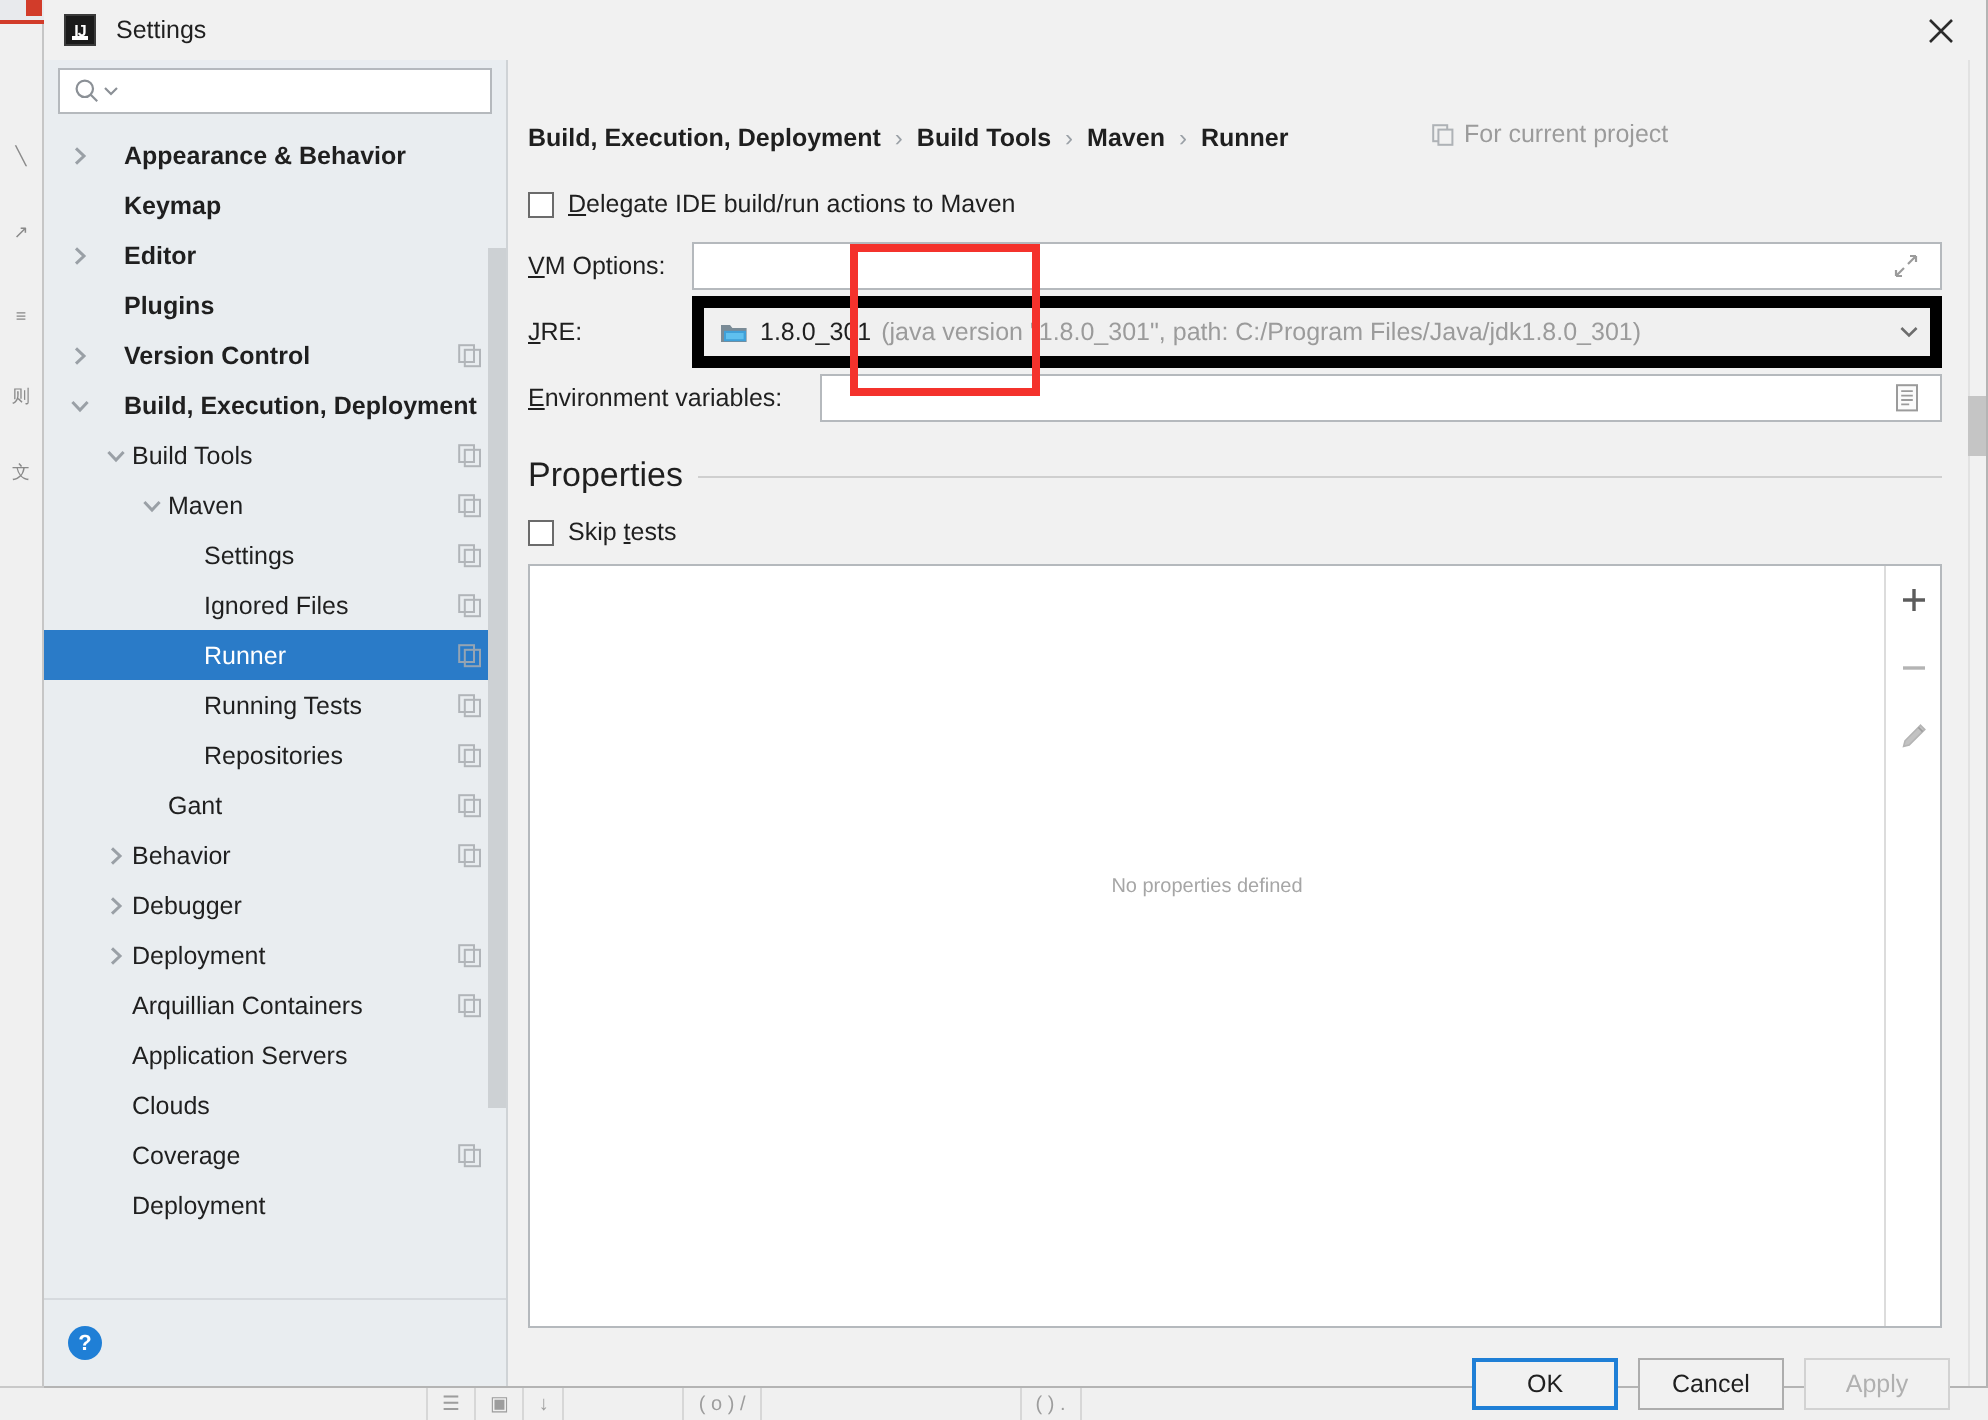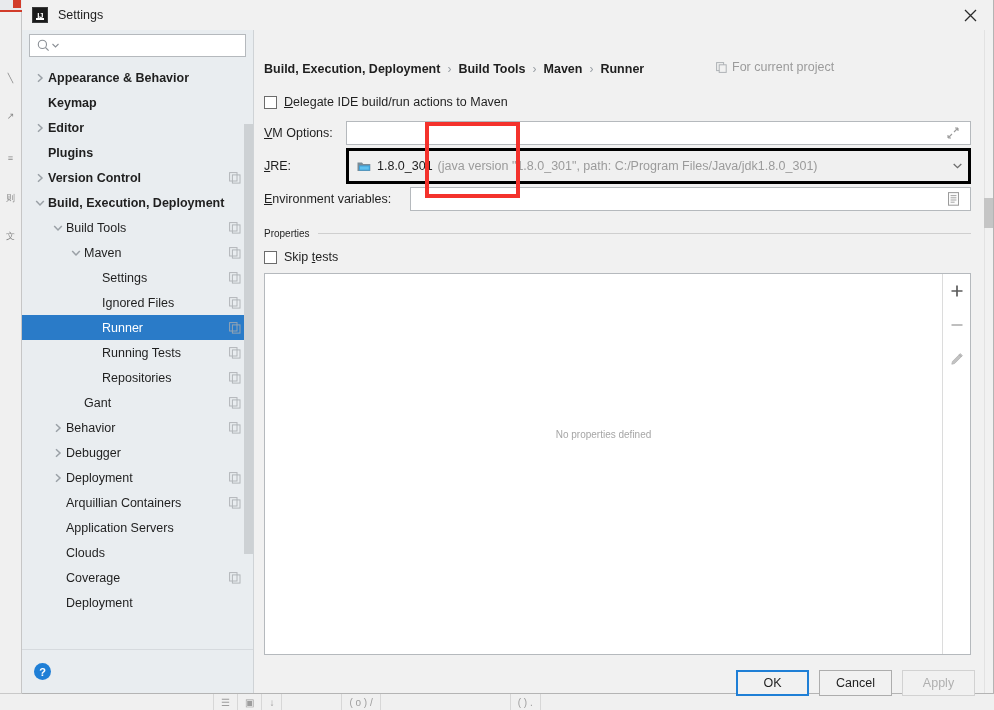--- a/index.html
+++ b/index.html
@@ -114,21 +114,21 @@
   .tree-row.selected { background: #2a7bc8; }
   .tree-row.selected .tree-label { color: #fff; }
   .tree-row.selected .copy-icon svg { stroke: #cfe3f5; }
   .tree-arrow {
     width: 16px; flex: none; display: flex; align-items: center; justify-content: center;
     color: #9aa0a6;
   }
   .tree-label {
     font-size: 12.5px; color: #1f1f1f; white-space: nowrap;
   }
-  .tree-row.bold .tree-label { font-weight: bold; }
+  .tree-row.bold .tree-label { font-weight: bold; margin-left: 14px; }
   .copy-icon {
     position: absolute; right: 12px; top: 50%; transform: translateY(-50%);
     width: 12px; height: 12px; opacity: .85;
   }
   #sidebar-scrollbar {
     position: absolute; right: 0; top: 29px; width: 9px; bottom: 0;
     background: #e9edf0;
   }
   #sidebar-thumb {
     position: absolute; right: 0; top: 32px; width: 9px; height: 430px;
@@ -197,39 +197,39 @@
     font-family: "Liberation Sans", sans-serif; font-size: 12.5px; height: 22px;
     color: #1f1f1f; min-width: 0;
   }
   .fld-btn {
     width: 22px; height: 24px; flex: none; margin-left: auto;
     display: flex; align-items: center; justify-content: center;
     cursor: pointer;
   }
 
   .combo {
-    flex: 1; height: 36px; background: #f0f0f0; border: 3px solid #000000;
+    flex: 1; height: 36px; background: #f0f0f0; border: 6px solid #000000;
     display: flex; align-items: center; padding-left: 8px; position: relative;
     cursor: pointer;
     justify-content: flex-end;
   }
   .combo .jre-icon { margin-right: 6px; flex:none; }
   .combo .jre-name { font-size: 12.5px; color: #1f1f1f; }
   .combo .jre-detail { font-size: 12.5px; color: #9b9b9b; margin-left: 5px; white-space: nowrap; }
   .combo .chev {
     margin-left: auto; width: 22px; height: 22px; flex: none;
     display: flex; align-items: center; justify-content: center;
   }
 
   
   #env-field { position: relative; }
 
   
   #properties-group { margin-top: 16px; display: flex; align-items: center; }
-  #properties-title { font-size: 10px; color: #1f1f1f; padding-right: 8px; }
+  #properties-title { font-size: 17px; color: #1f1f1f; padding-right: 8px; }
   #properties-line { flex: 1; height: 1px; background: #cfcfcf; }
 
   #skip-row { margin-top: 7px; }
 
   #prop-panel {
     margin-top: 5px; height: 382px; display: flex;
     border: 1px solid #b5b9bd; background: #fff; position: relative;
   }
   #prop-list {
     flex: 1; position: relative; display: flex;

